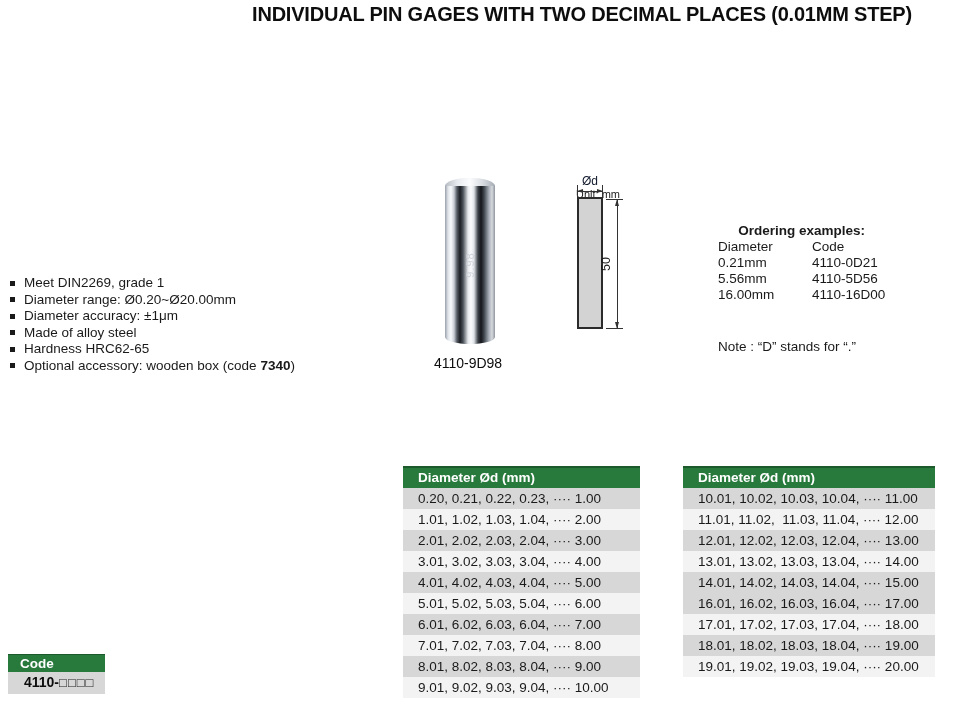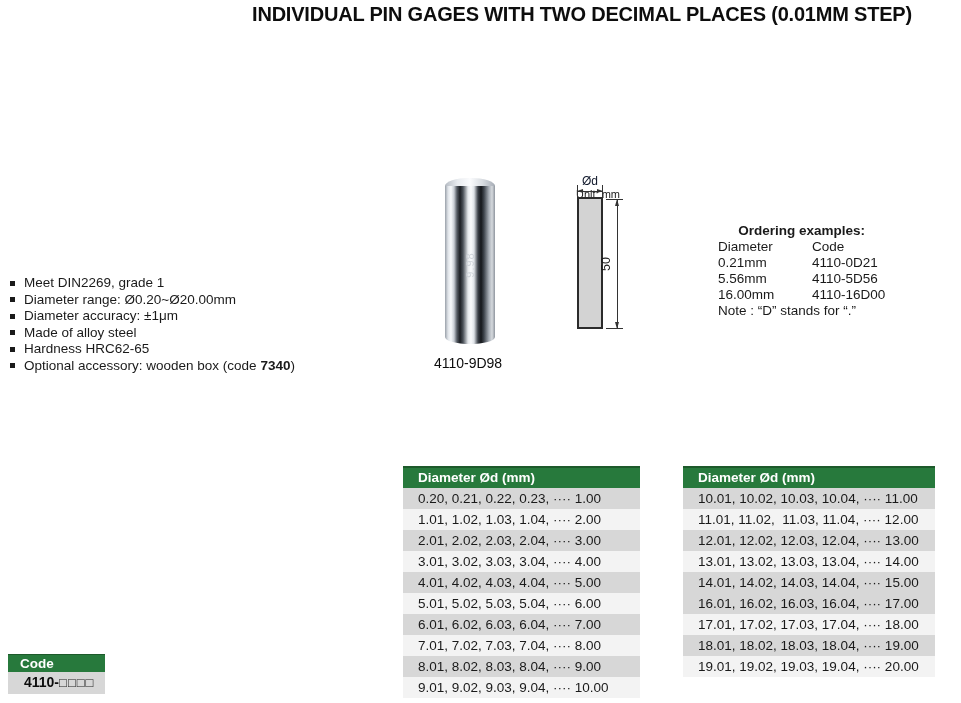--- a/index.html
+++ b/index.html
@@ -52,21 +52,21 @@
   .dimv{position:absolute;left:617px;top:200px;width:1px;height:129px;background:var(--line);}
   .arr-up{left:615px;top:199px;border-left:2.5px solid transparent;border-right:2.5px solid transparent;border-bottom:7px solid var(--line);}
   .arr-down{left:615px;top:322px;border-left:2.5px solid transparent;border-right:2.5px solid transparent;border-top:7px solid var(--line);}
   .len-label{position:absolute;left:597px;top:250px;width:18px;height:28px;display:flex;align-items:center;justify-content:center;}
   .len-label span{transform:rotate(-90deg);font-size:12.5px;color:#1a1a1a;}
 
   
   .ordering{position:absolute;left:718px;top:222px;font-size:13.5px;color:#1a1a1a;}
   .ordering .ord-title{font-weight:bold;line-height:17px;text-align:center;}
   .ord-grid{display:grid;grid-template-columns:94px auto;line-height:16px;}
-  .ord-note{line-height:16px;white-space:nowrap;}
+  .ord-note{line-height:16px;white-space:nowrap;margin-top:36px;}
 
   
   .ptable{position:absolute;top:466px;}
   .ptable-left{left:403px;width:237px;}
   .ptable-right{left:683px;width:252px;}
   .thead{height:22px;line-height:19px;background:var(--accent-green);border-top:2px solid var(--accent-green-dark);
     color:#fff;font-weight:bold;font-size:13.5px;padding-left:15px;}
   .trow{height:21px;line-height:21px;font-size:13.5px;color:#1a1a1a;padding-left:15px;white-space:pre;}
   .trow.odd{background:var(--row-odd);}
   .trow.even{background:var(--row-even);}

